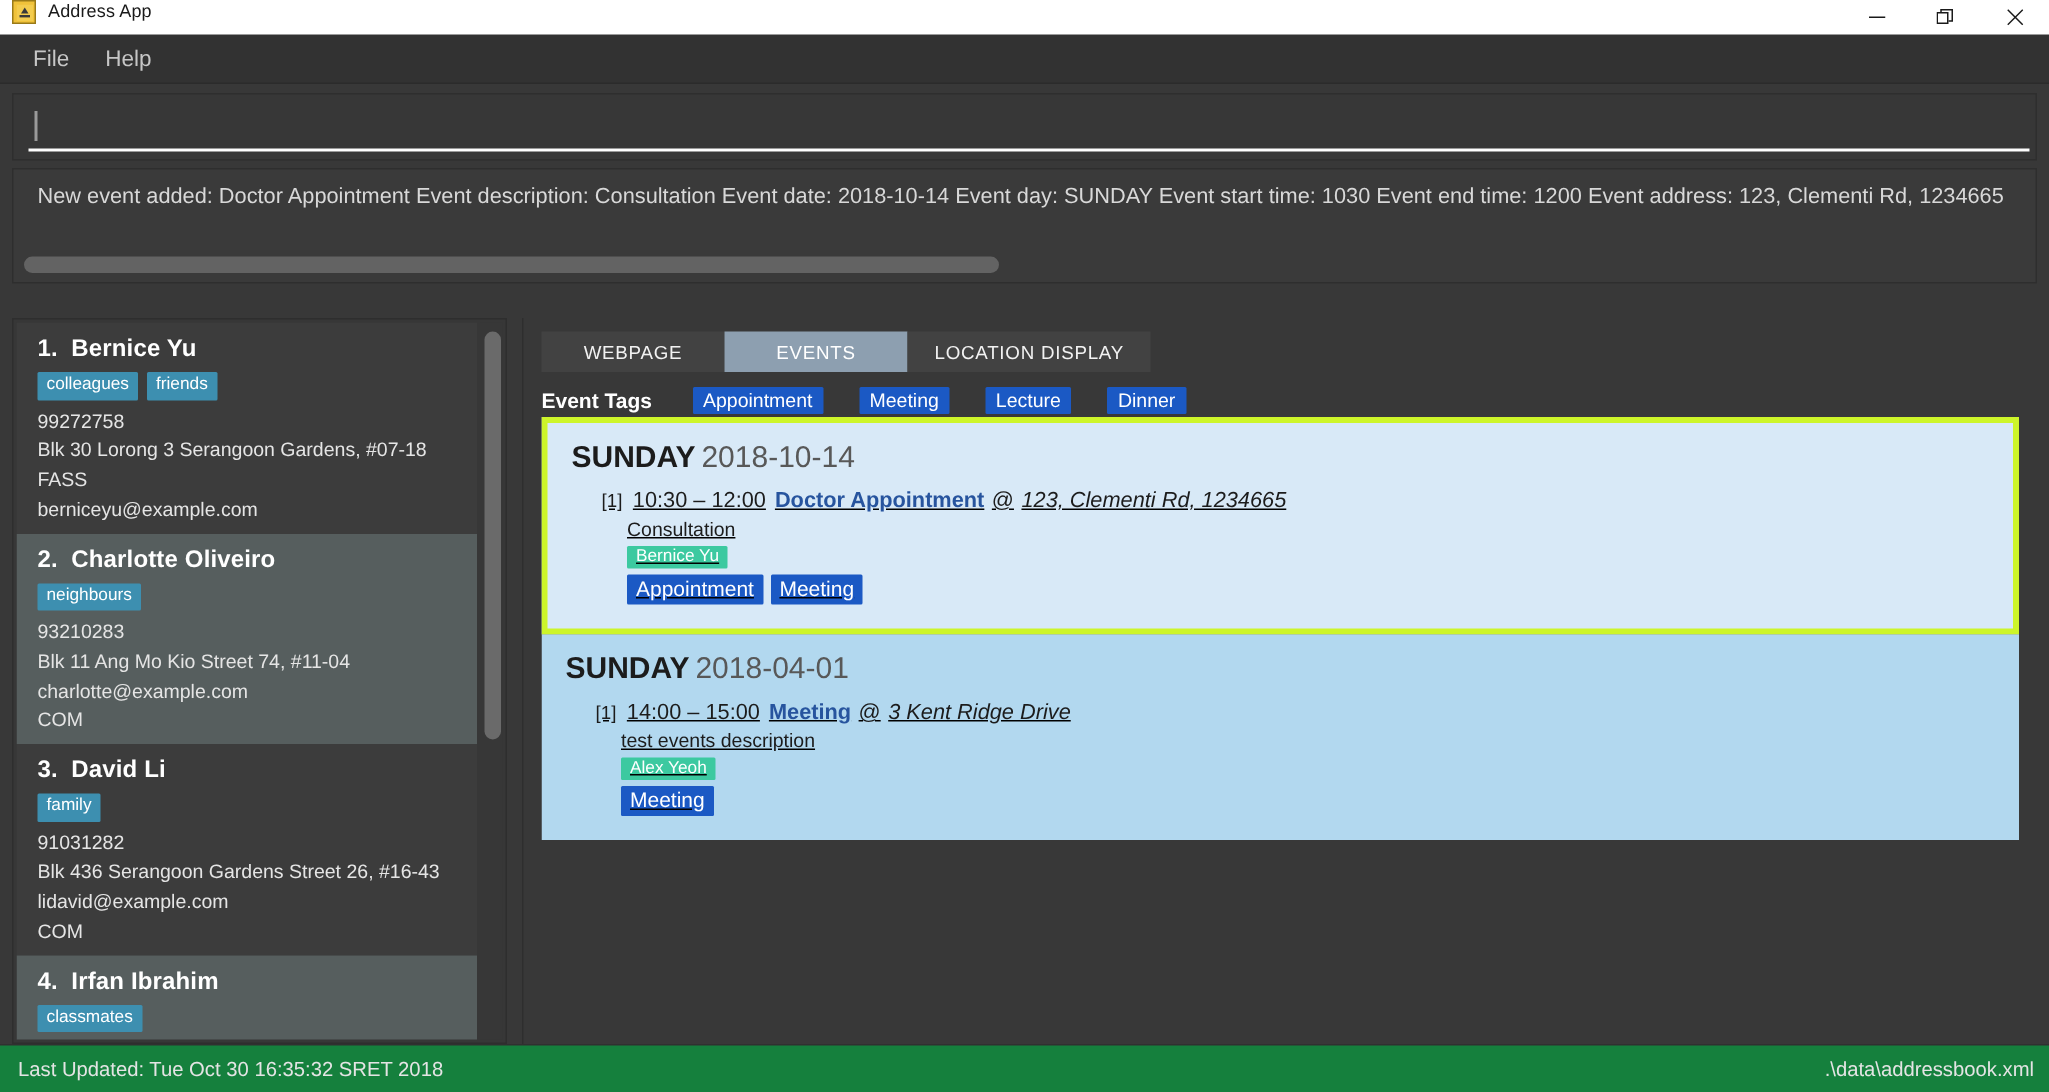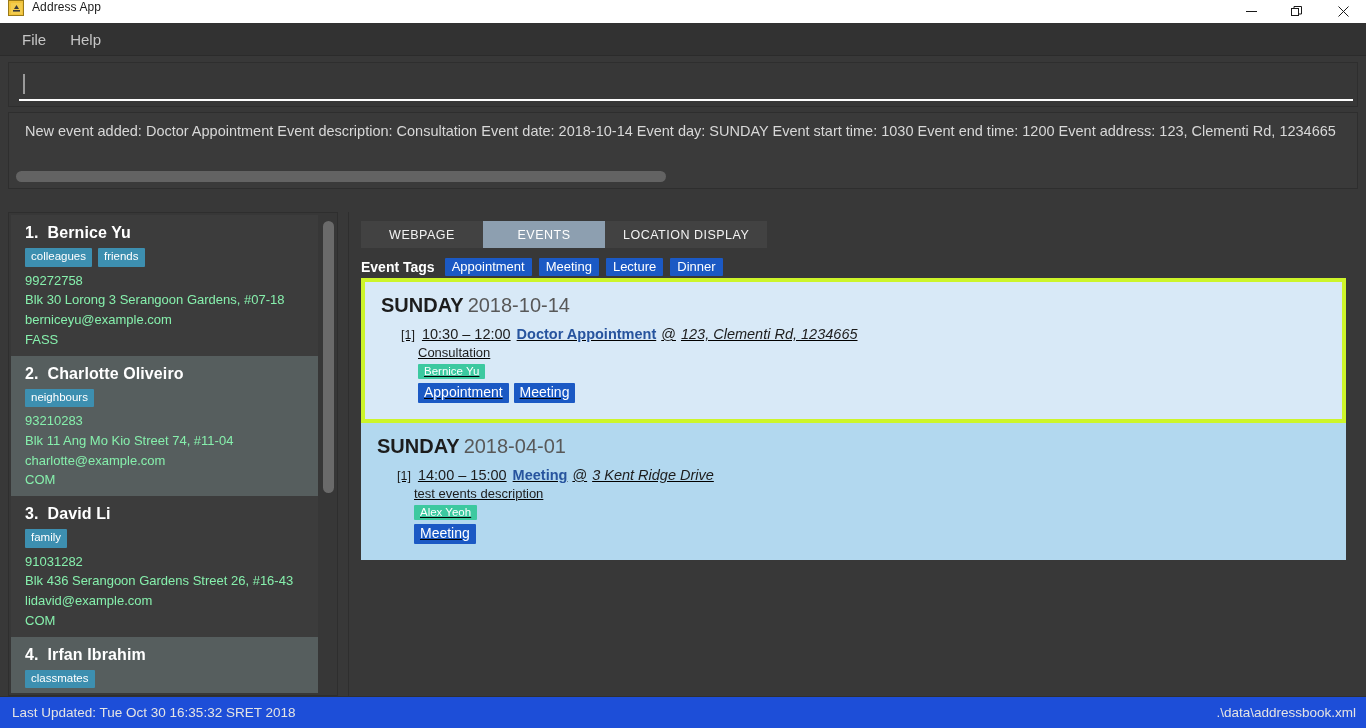--- a/index.html
+++ b/index.html
@@ -111,21 +111,21 @@
     font-size: 16px; font-weight: bold; color: #ffffff;
     margin-bottom: 6px; letter-spacing: 0.1px;
   }
   .person-head .idx { margin-right: 9px; }
   .tagrow { margin-bottom: 4px; display: flex; gap: 6px; flex-wrap: wrap; }
   .ptag {
     background: #3d8fb0; color: #ffffff;
     font-size: 11.5px; padding: 1px 6px 2px 6px;
     border-radius: 1px; line-height: 1.35;
   }
-  .pline { font-size: 13px; color: #86efac; line-height: 1.52; }
+  .pline { font-size: 13px; color: #e5e5e5; line-height: 1.52; }
 
   .vscroll-track {
     position: absolute; right: 2px; top: 2px; width: 15px; bottom: 2px;
     background: #373737;
   }
   .vscroll-thumb {
     position: absolute; right: 3px; width: 11px;
     background: #6a6a6a; border-radius: 6px;
   }
 
@@ -141,21 +141,21 @@
   .tab {
     min-width: 122px; padding: 0 18px;
     display: flex; align-items: center; justify-content: center;
     font-size: 12.5px; color: #f2f2f2; letter-spacing: 0.5px;
     background: #424242;
     cursor: default;
   }
   .tab.selected { background: #8d9fb0; color: #ffffff; }
 
   .eventtags {
-    display: flex; align-items: center; gap: 7px;
+    display: flex; align-items: center; gap: 24px;
     margin-top: 9px; height: 19px;
   }
   .et-label {
     font-size: 14px; font-weight: bold; color: #ffffff; margin-right: 3px;
   }
   .et-pill {
     background: #1b59c4; color: #ffffff;
     font-size: 13px; padding: 1px 7px 2px 7px;
     border-radius: 1px; cursor: default;
   }
@@ -194,21 +194,21 @@
     font-size: 11.5px; padding: 1px 6px 2px 6px; border-radius: 1px;
   }
   .ev-tag {
     background: #1b59c4; color: #ffffff;
     font-size: 14px; padding: 1px 6px 3px 6px; border-radius: 1px;
   }
 
   
   .statusbar {
     position: absolute; left: 0; right: 0; bottom: 0; height: 32px;
-    background: #1d4ed8;
+    background: #15803d;
     border-top: 1px solid #303030;
     display: flex; align-items: center; justify-content: space-between;
     padding: 0 10px 0 12px;
   }
   .status-left { font-size: 13.5px; color: #e4e4e4; }
   .status-right { font-size: 13.5px; color: #e4e4e4; }
 </style>
 </head>
 <body>
 
@@ -269,22 +269,22 @@
       <div class="person-card">
         <div class="person-head">
           <span class="idx">1.</span><span>Bernice Yu</span>
         </div>
         <div class="tagrow">
           <span class="ptag">colleagues</span>
           <span class="ptag">friends</span>
         </div>
         <div class="pline">99272758</div>
         <div class="pline">Blk 30 Lorong 3 Serangoon Gardens, #07-18</div>
+        <div class="pline">FASS</div>
         <div class="pline">berniceyu@example.com</div>
-        <div class="pline">FASS</div>
       </div>
 
       <div class="person-card alt">
         <div class="person-head">
           <span class="idx">2.</span><span>Charlotte Oliveiro</span>
         </div>
         <div class="tagrow">
           <span class="ptag">neighbours</span>
         </div>
         <div class="pline">93210283</div>

